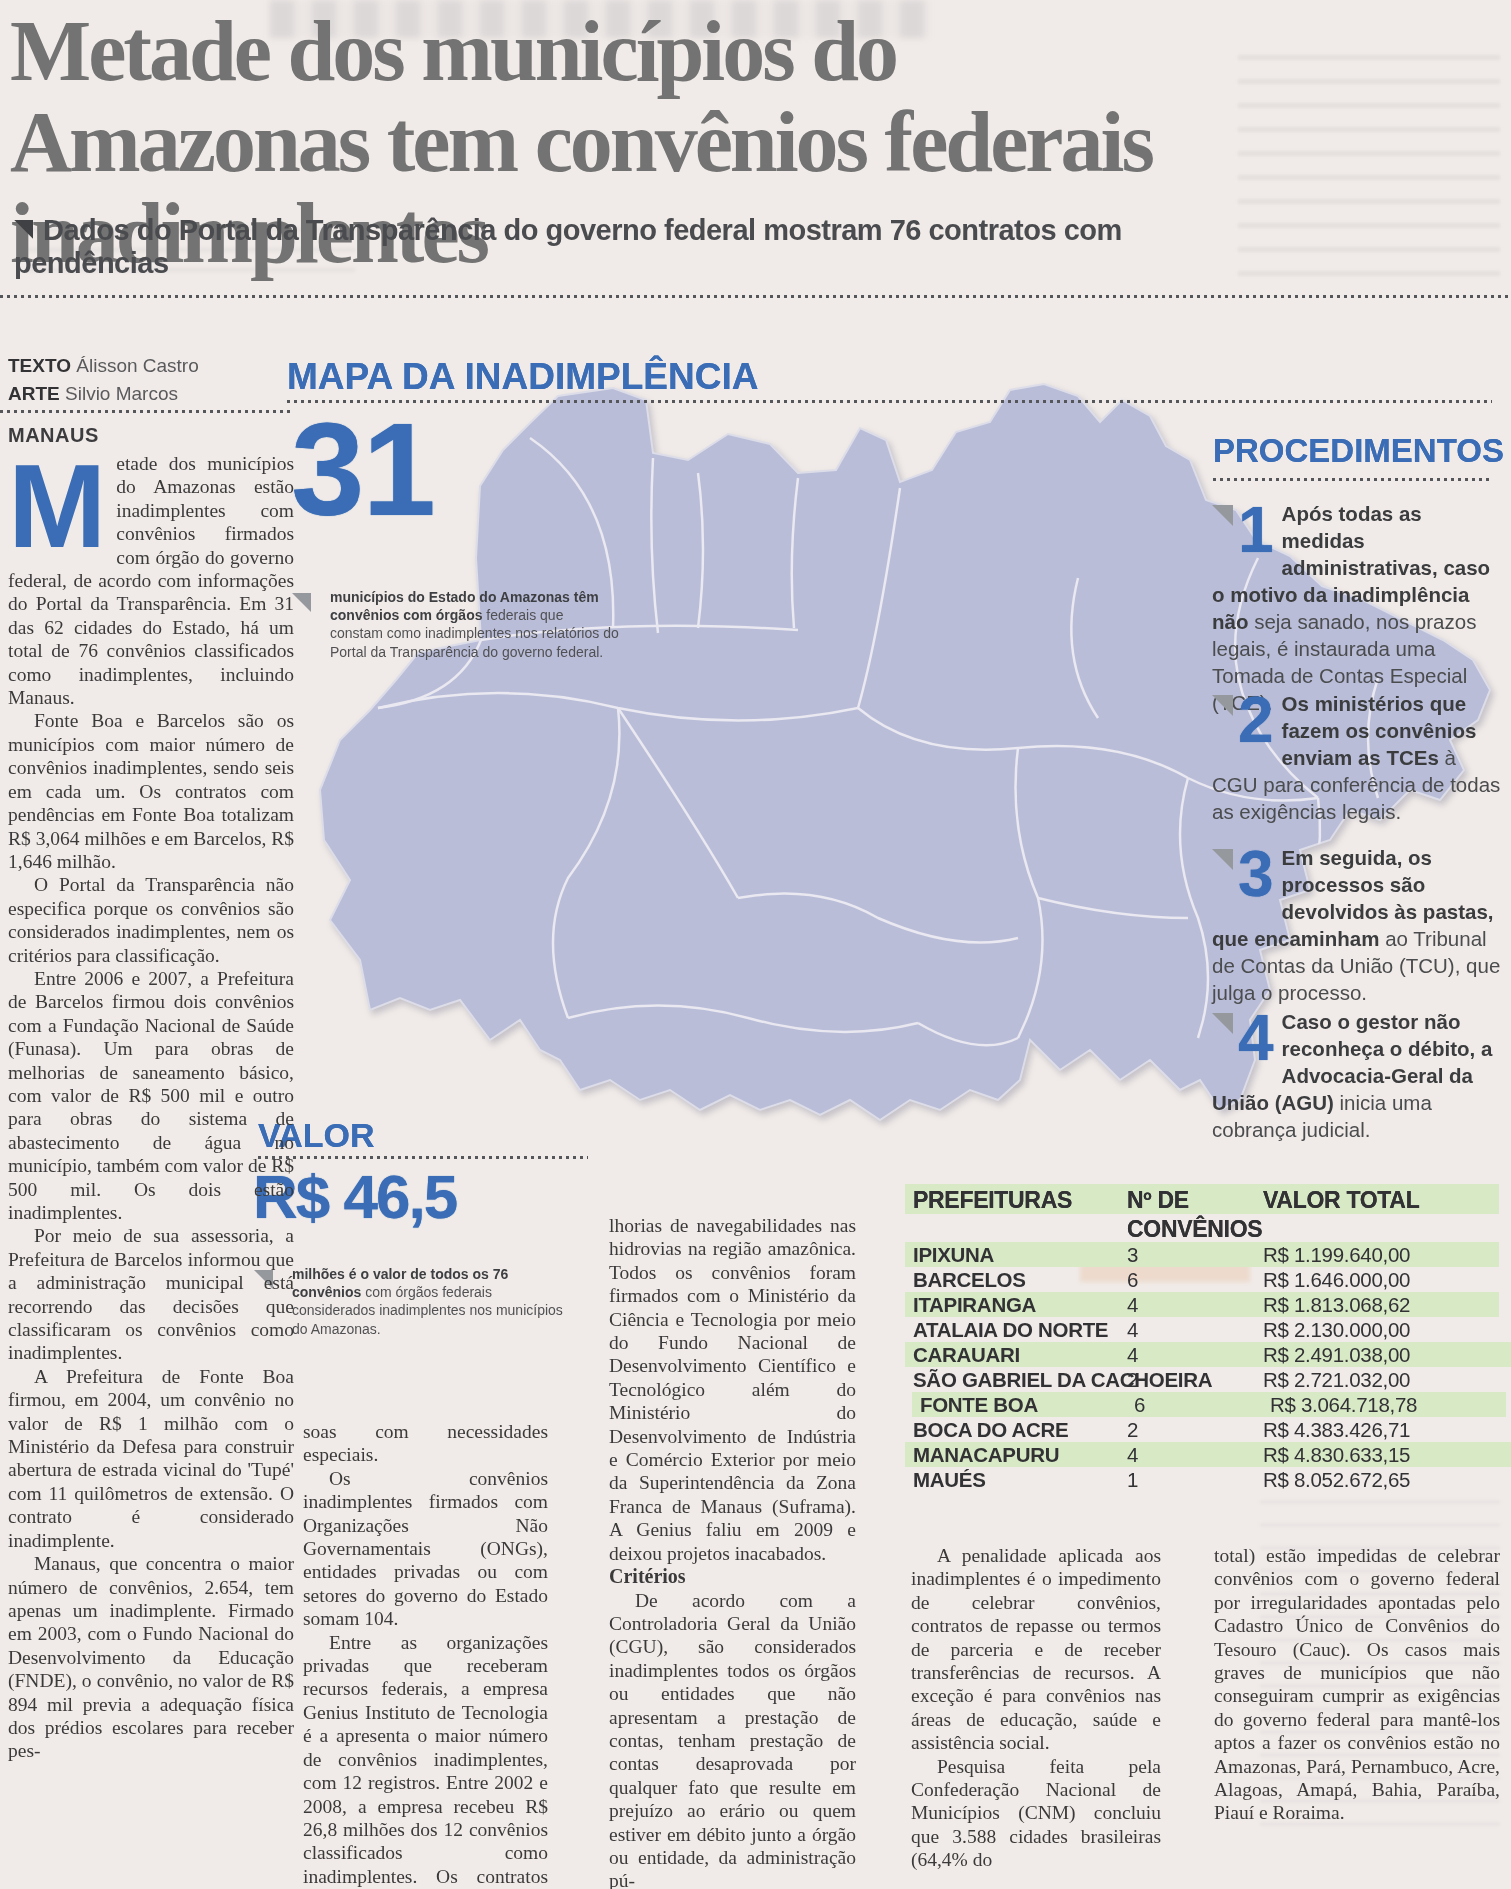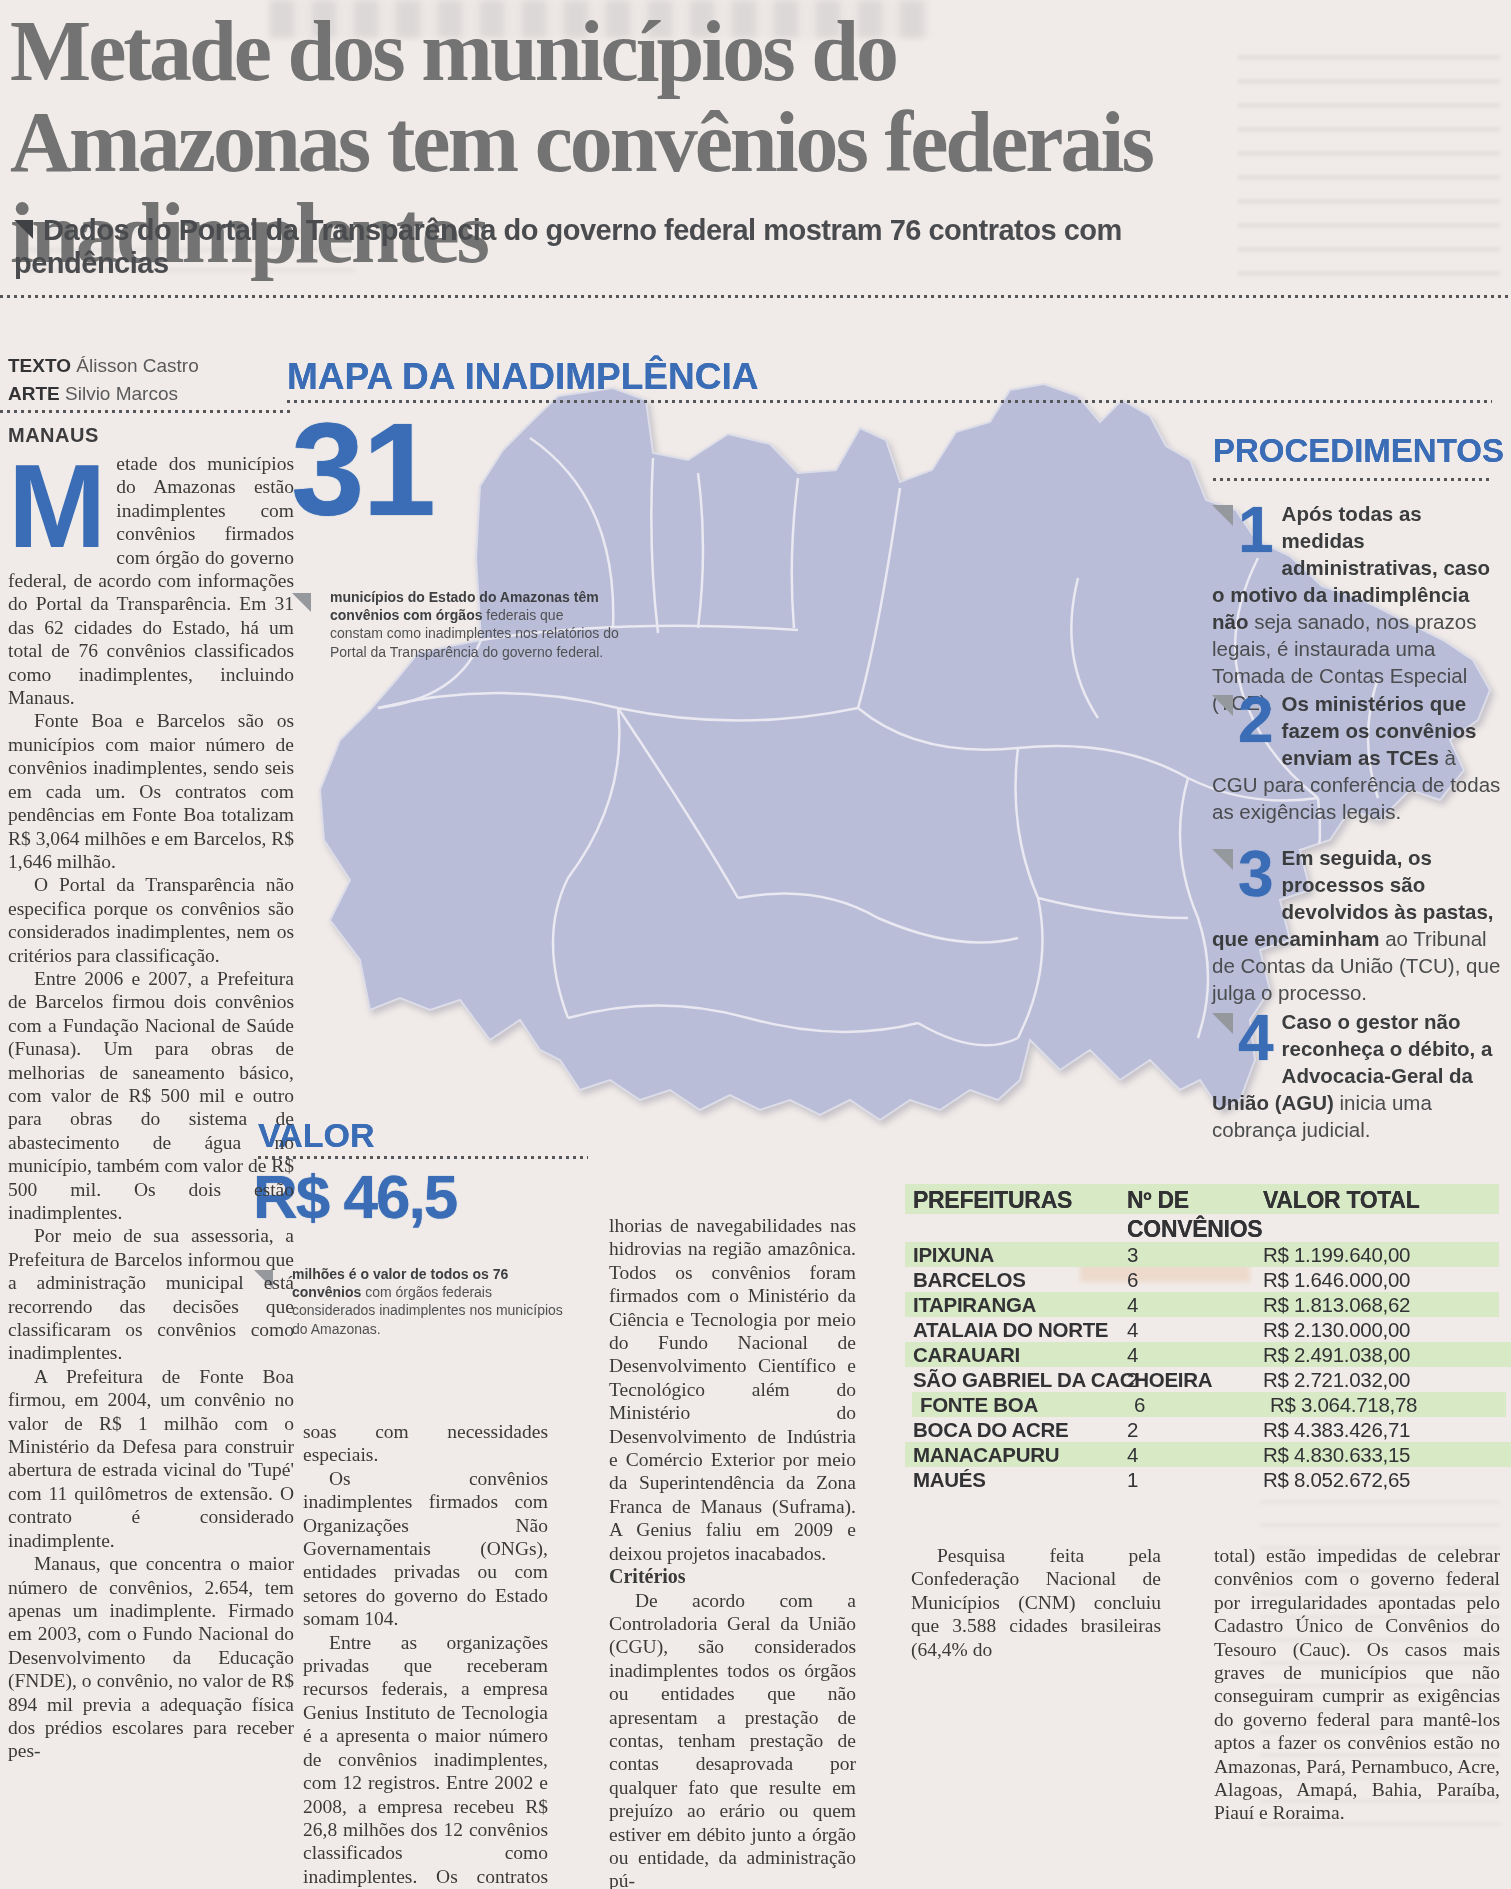--- a/index.html
+++ b/index.html
@@ -299,18 +299,19 @@
   <p class="ind">Entre as organizações privadas que receberam recursos federais, a empresa Genius Instituto de Tecnologia é a apresenta o maior número de convênios inadimplentes, com 12 registros. Entre 2002 e 2008, a empresa recebeu R$ 26,8 milhões dos 12 convênios classificados como inadimplentes. Os contratos previam desenvolvimento de software e hardware voltados para me-</p>
 </div>
 
 <div class="abs bodycol" style="left:609px;top:1214px;width:247px;height:675px;">
   <p>lhorias de navegabilidades nas hidrovias na região amazônica. Todos os convênios foram firmados com o Ministério da Ciência e Tecnologia por meio do Fundo Nacional de Desenvolvimento Científico e Tecnológico além do Ministério do Desenvolvimento de Indústria e Comércio Exterior por meio da Superintendência da Zona Franca de Manaus (Suframa). A Genius faliu em 2009 e deixou projetos inacabados.</p>
   <p class="crit-subhead">Critérios</p>
   <p class="ind">De acordo com a Controladoria Geral da União (CGU), são considerados inadimplentes todos os órgãos ou entidades que não apresentam a prestação de contas, tenham prestação de contas desaprovada por qualquer fato que resulte em prejuízo ao erário ou quem estiver em débito junto a órgão ou entidade, da administração pú-</p>
 </div>
 
 <div class="abs bodycol" style="left:911px;top:1544px;width:250px;height:345px;">
+  <p class="ind">A penalidade aplicada aos inadimplentes é o impedimento de celebrar convênios, contratos de repasse ou termos de parceria e de receber transferências de recursos. A exceção é para convênios nas áreas de educação, saúde e assistência social.</p>
   <p class="ind">Pesquisa feita pela Confederação Nacional de Municípios (CNM) concluiu que 3.588 cidades brasileiras (64,4% do</p>
 </div>
 
 <div class="abs bodycol" style="left:1214px;top:1544px;width:286px;height:345px;">
   <p>total) estão impedidas de celebrar convênios com o governo federal por irregularidades apontadas pelo Cadastro Único de Convênios do Tesouro (Cauc). Os casos mais graves de municípios que não conseguiram cumprir as exigências do governo federal para mantê-los aptos a fazer os convênios estão no Amazonas, Pará, Pernambuco, Acre, Alagoas, Amapá, Bahia, Paraíba, Piauí e Roraima.</p>
 </div>
 
 </body></html>

